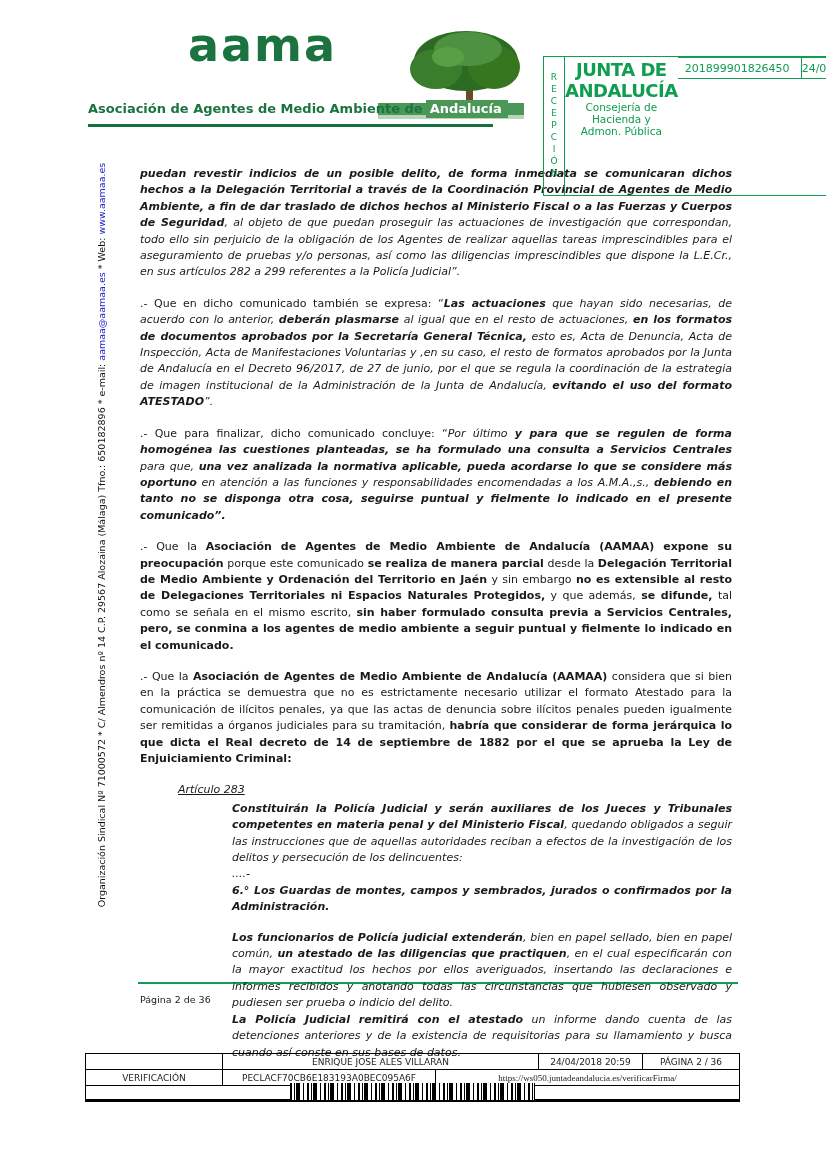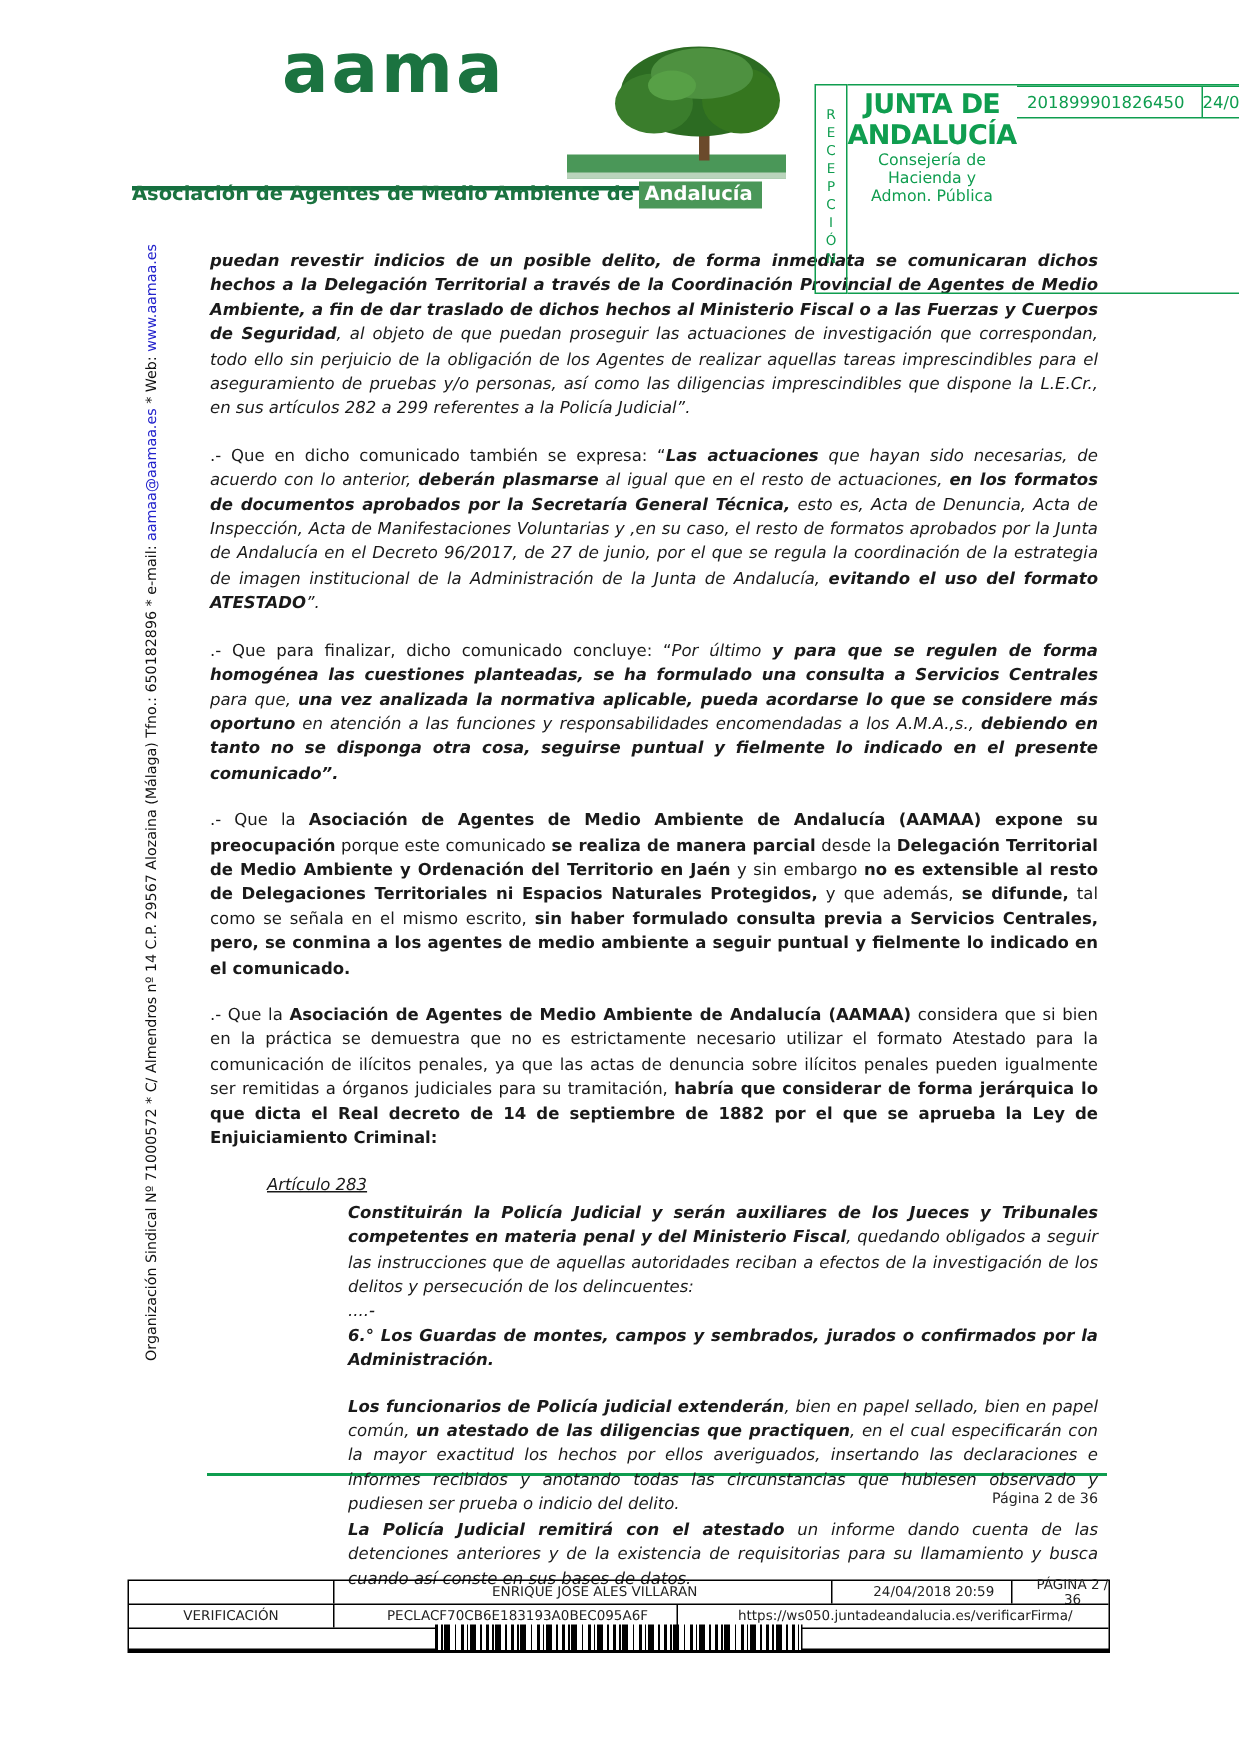--- a/index.html
+++ b/index.html
@@ -16,21 +16,21 @@
   .sidebar-rot .lnk{color:#2323cc;text-decoration:none;}
   
   .tree{position:absolute;left:378px;top:27px;width:146px;height:95px;z-index:1;}
   .logo-text{
     position:absolute;left:188px;top:22px;z-index:2;
     font-size:46px;font-weight:bold;letter-spacing:2px;color:#1b7340;line-height:1;
   }
   .logo-text .white-a{color:#ffffff;}
   .tagline{
     position:absolute;left:88px;top:101px;z-index:2;
-    font-size:13px;font-weight:bold;color:#1b7340;white-space:nowrap;margin-top:21px;
+    font-size:13px;font-weight:bold;color:#1b7340;white-space:nowrap;
   }
   .tagline .hl{
     background:#4a9758;color:#ffffff;padding:1px 6px 2px 4px;margin-left:3px;
   }
   .header-rule{position:absolute;left:88px;top:124px;width:405px;height:3px;background:#156f3f;}
   
   .stamp{
     position:absolute;left:543px;top:56px;width:246px;height:140px;z-index:3;
     display:flex;color:#0f9d4f;font-family:"DejaVu Sans",sans-serif;
   }
@@ -58,41 +58,41 @@
   .para{margin:0;}
   .p-body{margin-bottom:15px;}
   .p-art-head{margin-left:38px;margin-bottom:2px;}
   .p-art{margin-left:92px;}
   .mb15{margin-bottom:14px;}
   .b{font-weight:bold;}
   .i{font-style:italic;}
   .u{text-decoration:underline;}
   
   .footer-rule{position:absolute;left:138px;top:982px;width:600px;height:2px;background:#0f9d4f;}
-  .page-num{position:absolute;left:140px;top:994px;width:592px;text-align:right;font-size:9.5px;color:#222;}
+  .page-num{position:absolute;left:140px;top:994px;width:592px;text-align:left;font-size:9.5px;color:#222;}
   
   .ver-table{
     position:absolute;left:85px;top:1053px;width:653px;
     border:1px solid #000;border-bottom:3px solid #000;
     font-size:9px;color:#222;z-index:2;background:transparent;
   }
-  .vrow{display:flex;height:15px;align-items:center;text-align:center;gap:16px;}
+  .vrow{display:flex;height:15px;align-items:center;text-align:center;}
   .vrow + .vrow{border-top:1px solid #000;}
   .vc{height:100%;display:flex;align-items:center;justify-content:center;box-sizing:border-box;}
   .vc-br{border-right:1px solid #000;}
   .w137{width:137px;}.w316{width:316px;}.w213{width:213px;}.w104{width:104px;}
   .vflex{flex:1;}
   .vrow-bar{height:13px;position:relative;}
   .barcode{
     position:absolute;left:204px;top:-3px;width:245px;height:17px;
     background:repeating-linear-gradient(90deg,
       #000 0 2px,#fff 2px 4px,#000 4px 5px,#fff 5px 6px,
       #000 6px 10px,#fff 10px 13px,#000 13px 14px,#fff 14px 17px);
   }
-  .ver-url{color:#222;text-decoration:none;}
+  .ver-url{color:#222;text-decoration:none;font-family:Liberation Serif, serif;}
 </style>
 </head>
 <body>
 
 <div class="page">
 
   <div class="sidebar-rot">
     <span>Organización Sindical Nº 71000572 * C/ Almendros nº 14 C.P. 29567 Alozaina (Málaga) Tfno.: 650182896 * e-mail: </span><a class="lnk">aamaa@aamaa.es</a><span> * Web: </span><a class="lnk">www.aamaa.es</a>
   </div>
 

